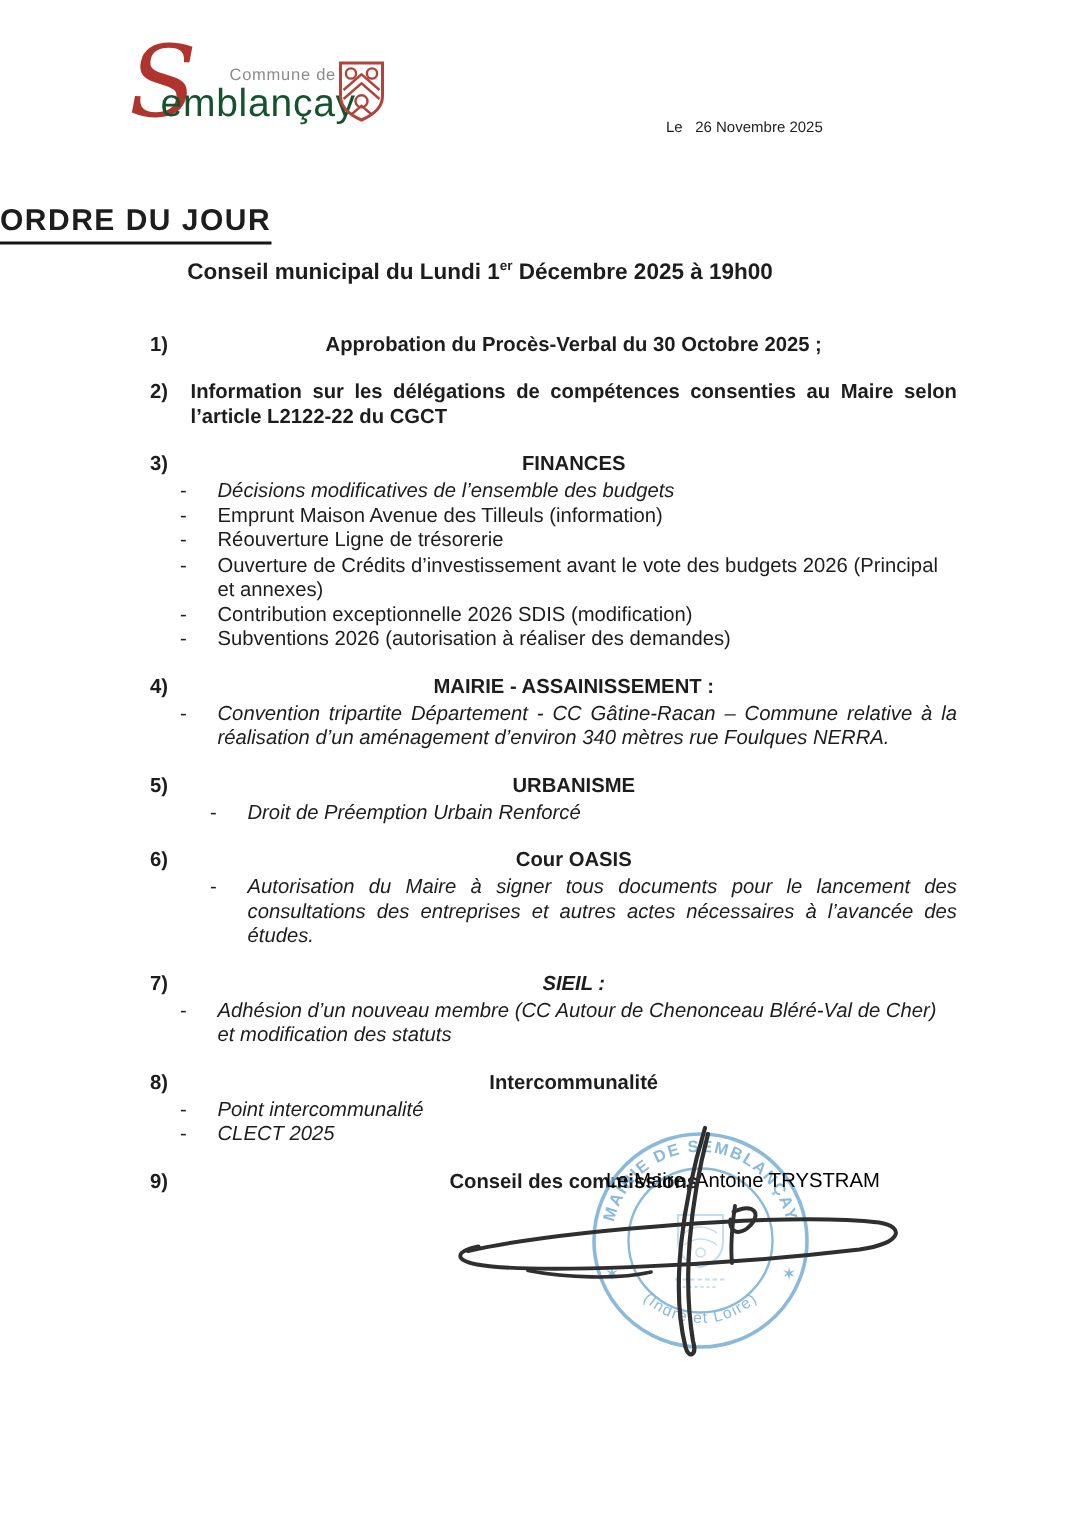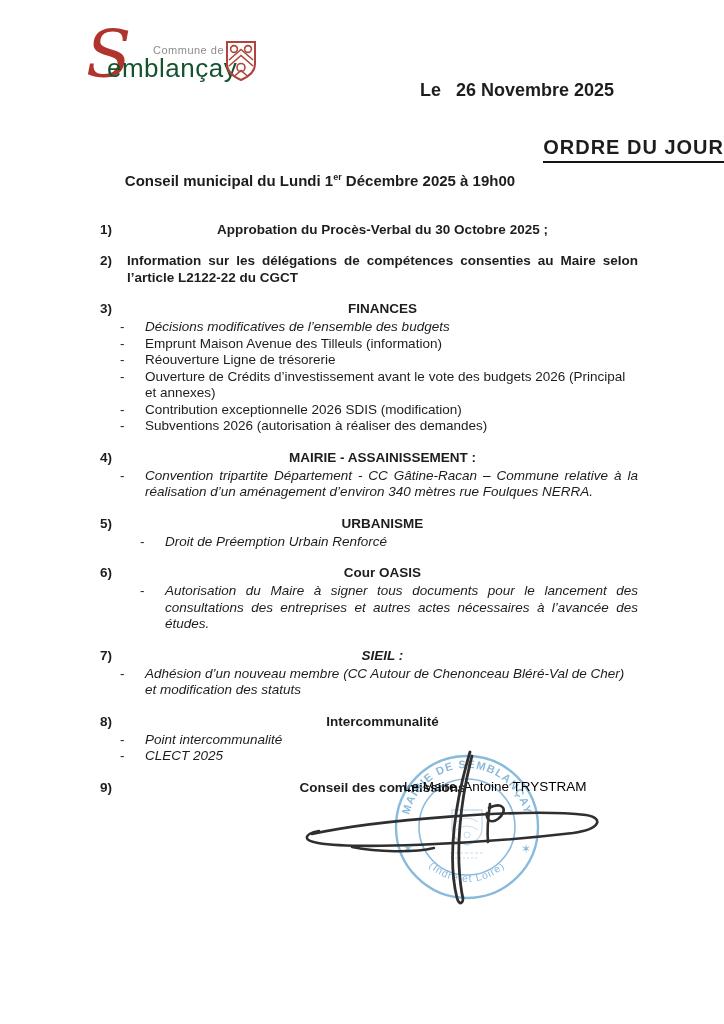--- a/index.html
+++ b/index.html
@@ -13,22 +13,22 @@
   .logo{position:absolute;left:86px;top:36px;width:180px;height:66px;}
   .logo-s{
     position:absolute;left:0;top:-14px;
     font-family:"DejaVu Serif","Liberation Serif",serif;
     font-style:italic;font-size:66px;line-height:1;color:#b0342e;
   }
   .logo-prefix{position:absolute;left:67px;top:8px;font-size:11px;color:#8c8c8c;letter-spacing:.5px;}
   .logo-name{position:absolute;left:21px;top:17px;font-size:26px;color:#14532d;letter-spacing:.5px;}
   .logo-shield{position:absolute;left:139px;top:4px;}
   
-  .dateline{position:absolute;left:420px;top:80px;font-weight:700;font-size:18px;white-space:pre;}
-  .doc-title{position:absolute;left:0;top:136px;width:724px;text-align:right;}
+  .dateline{position:absolute;left:444px;top:80px;font-weight:400;font-size:10px;white-space:pre;}
+  .doc-title{position:absolute;left:0;top:136px;width:724px;text-align:left;}
   .doc-title span{
     display:inline-block;font-size:20px;font-weight:700;letter-spacing:1px;
     border-bottom:2.5px solid #151515;padding-bottom:2px;
   }
   .doc-subtitle{position:absolute;left:0;top:172px;width:640px;text-align:center;font-weight:700;font-size:15px;}
   .doc-subtitle sup{font-size:9px;vertical-align:super;}
   
   .agenda{position:absolute;left:100px;top:221px;width:538px;font-size:13.5px;}
   .item{margin-bottom:14px;}
   .head{display:flex;line-height:17px;}

